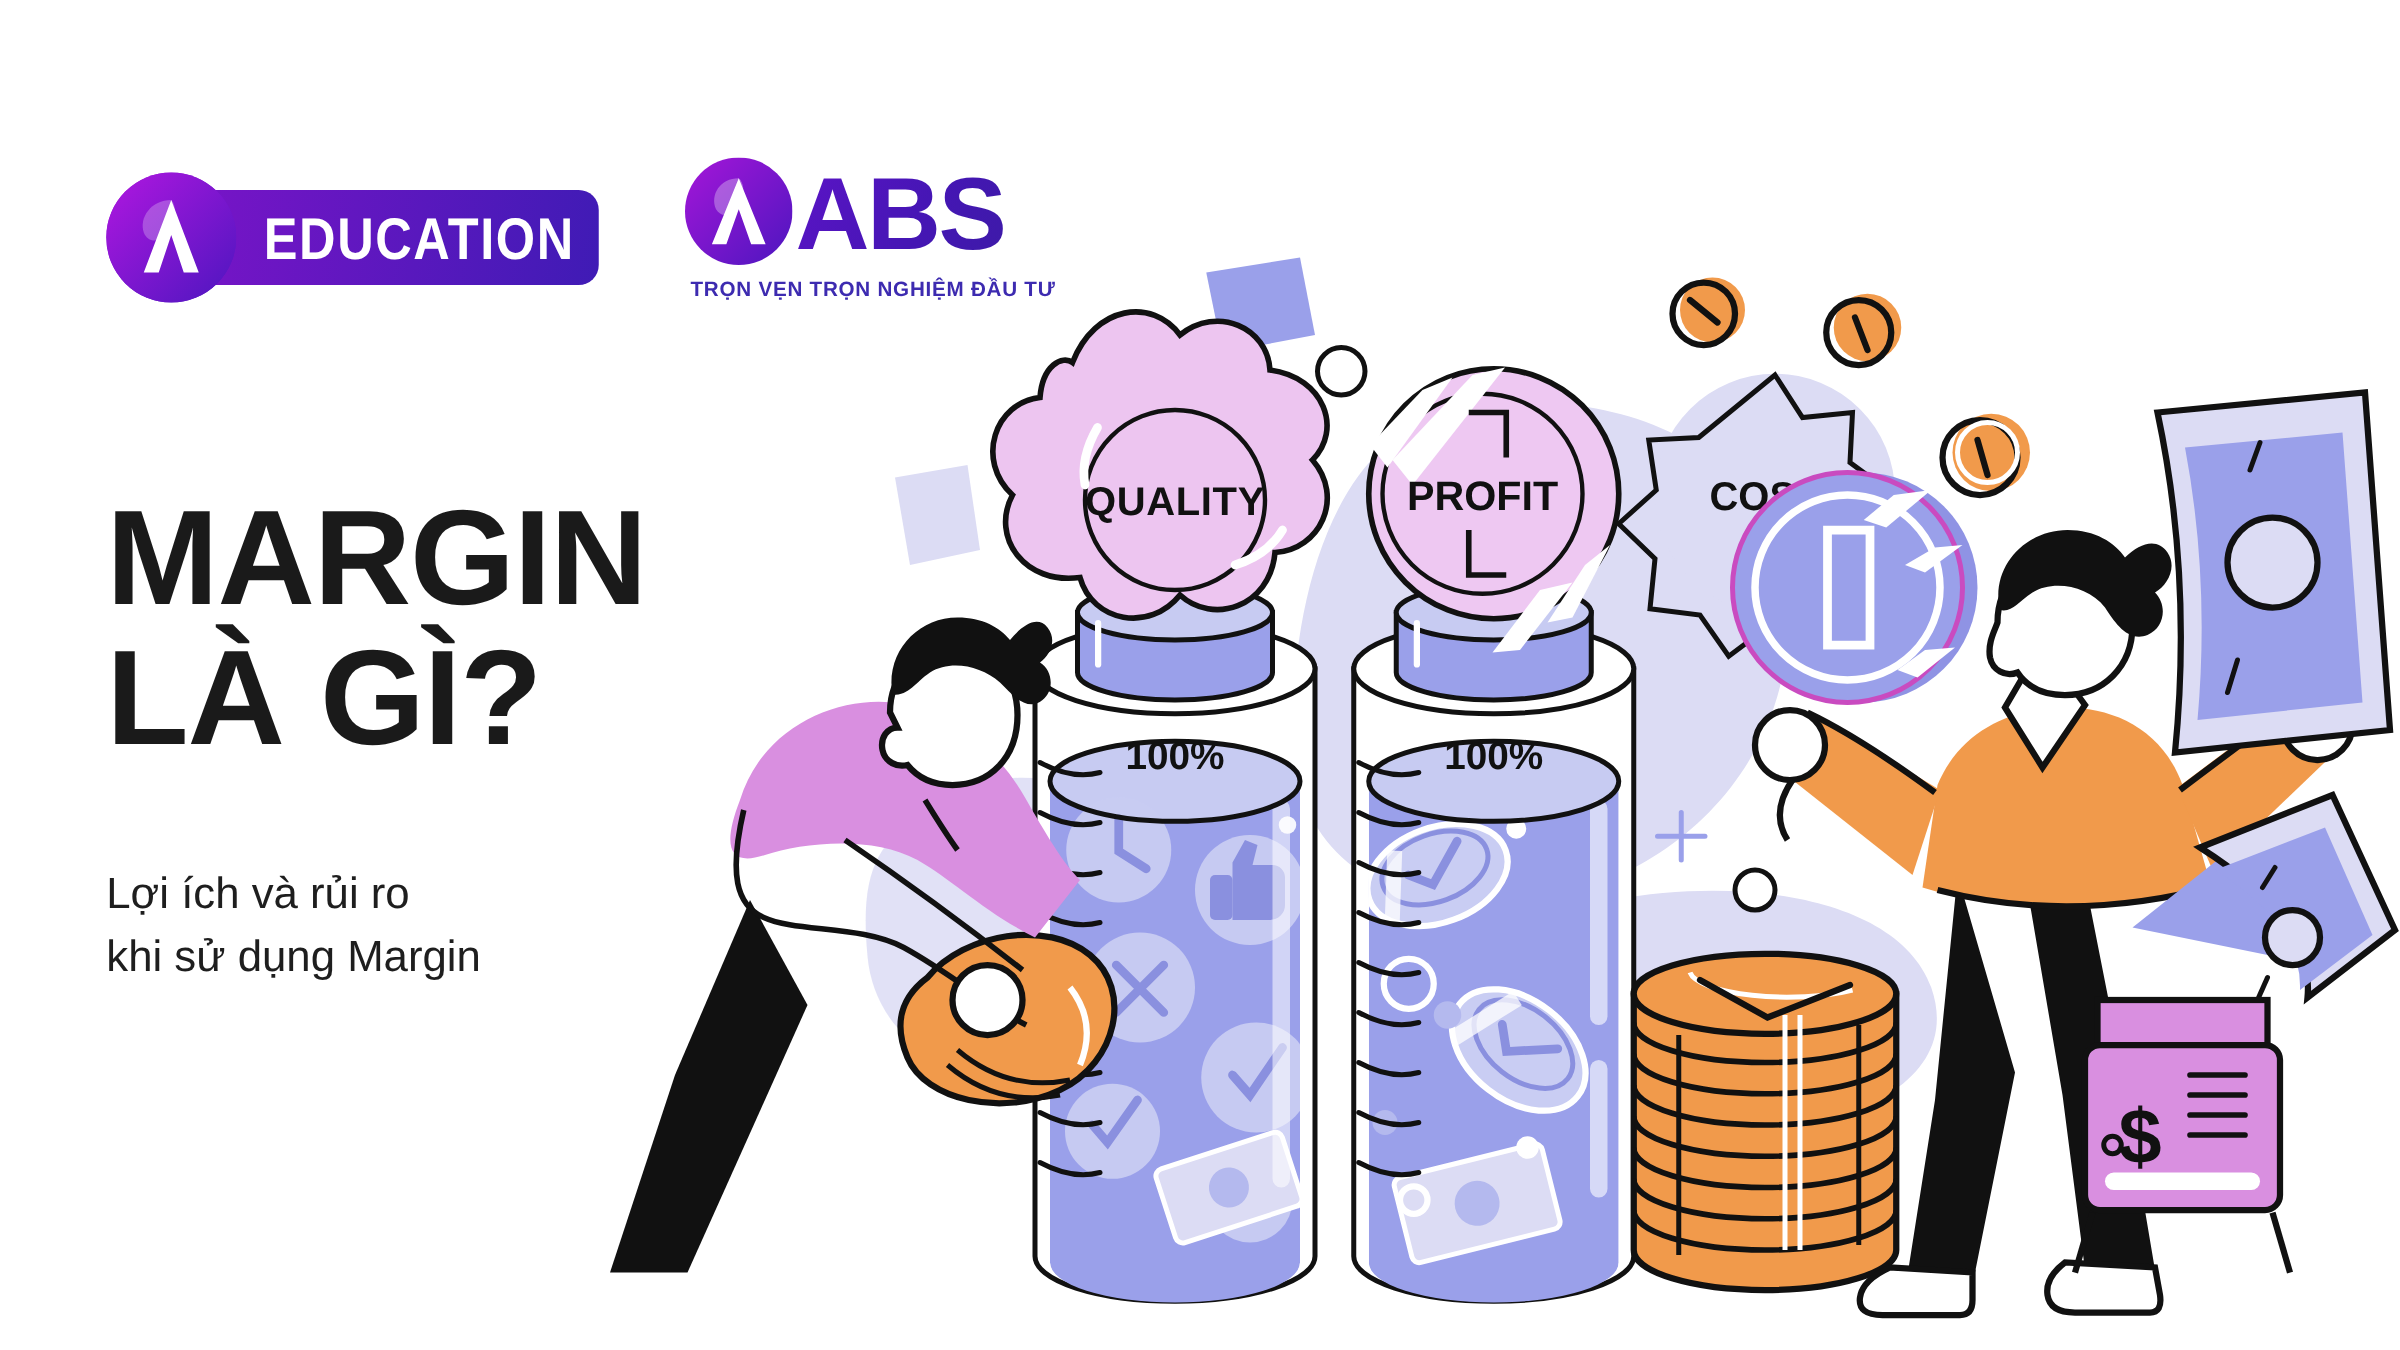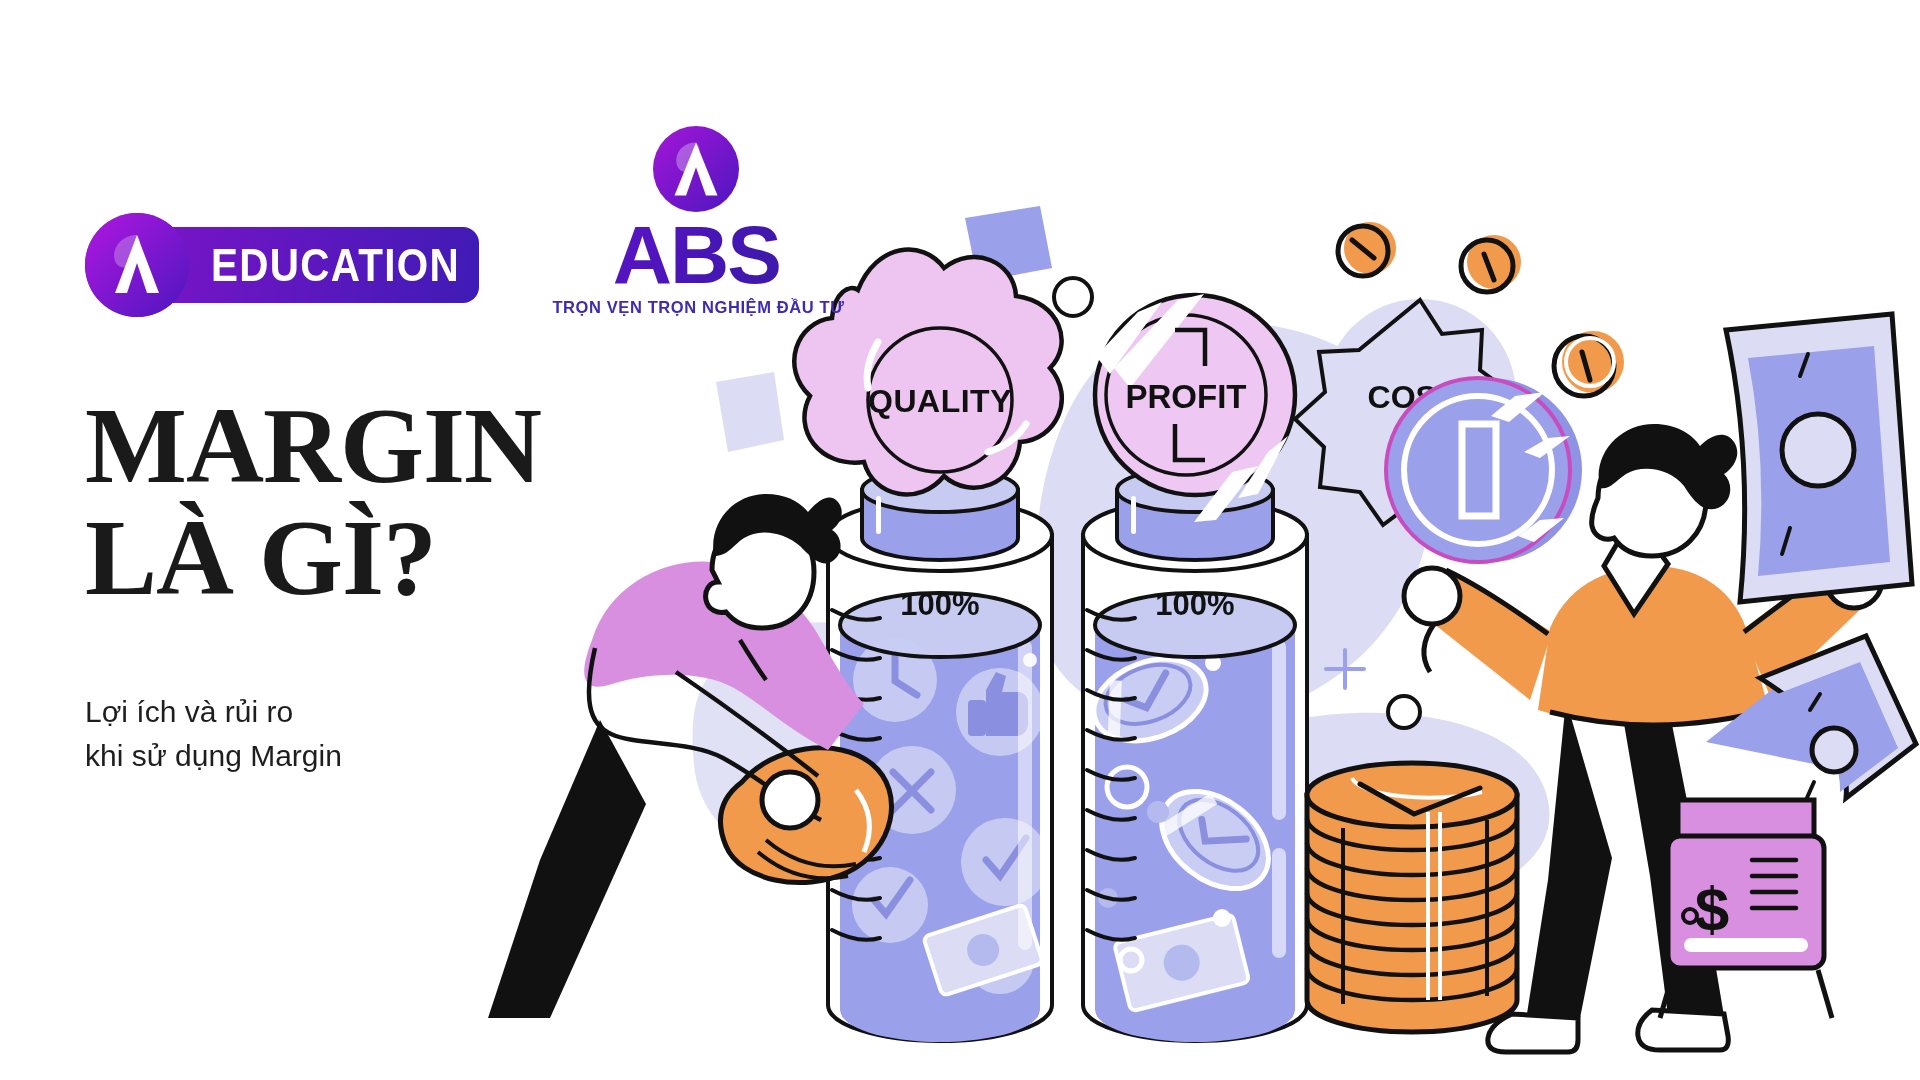--- a/index.html
+++ b/index.html
@@ -52,21 +52,21 @@
     font-size: 47px;
     font-weight: 700;
     letter-spacing: 1.5px;
     line-height: 1;
     transform: scaleX(0.86);
     transform-origin: left center;
     white-space: nowrap;
   }
 
   .abs-lockup { position: relative; padding-top: 6px; }
-  .abs-main { display: flex; align-items: center; gap: 2px; flex-direction: column; }
+  .abs-main { display: flex; align-items: center; gap: 2px; }
   .abs-word {
     font-size: 82px;
     font-weight: 800;
     letter-spacing: -2px;
     line-height: 0.9;
     background: linear-gradient(120deg, #5b14c6 0%, #4516b4 60%, #3d1aa8 100%);
     -webkit-background-clip: text;
     background-clip: text;
     color: transparent;
   }
@@ -83,26 +83,25 @@
   
   .headline {
     position: absolute;
     left: 85px; top: 390px;
     font-size: 108px;
     font-weight: 800;
     letter-spacing: -1px;
     line-height: 1.04;
     color: #1a1a1a;
     white-space: pre-line;
-    font-family: Liberation Serif, serif;
   }
   .subhead {
     position: absolute;
     left: 85px; top: 690px;
-    font-size: 30px;
+    font-size: 35px;
     font-weight: 400;
     line-height: 1.45;
     color: #1e1e1e;
     white-space: pre-line;
   }
 
   
   .illus { position: absolute; left: 0; top: 0; width: 1920px; height: 1080px; }
   .illus svg { display: block; }
   .lbl {

